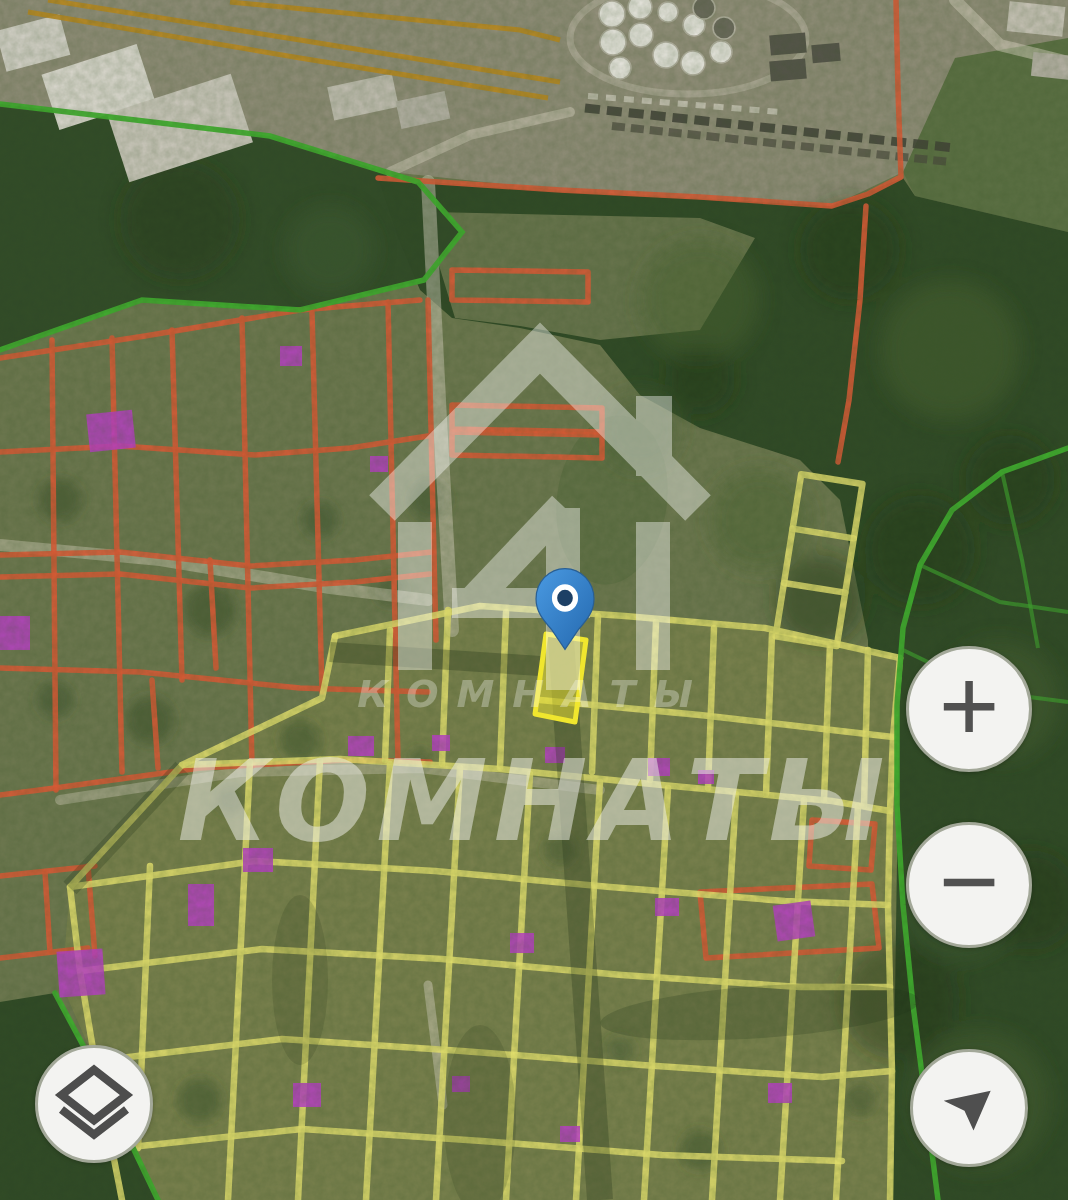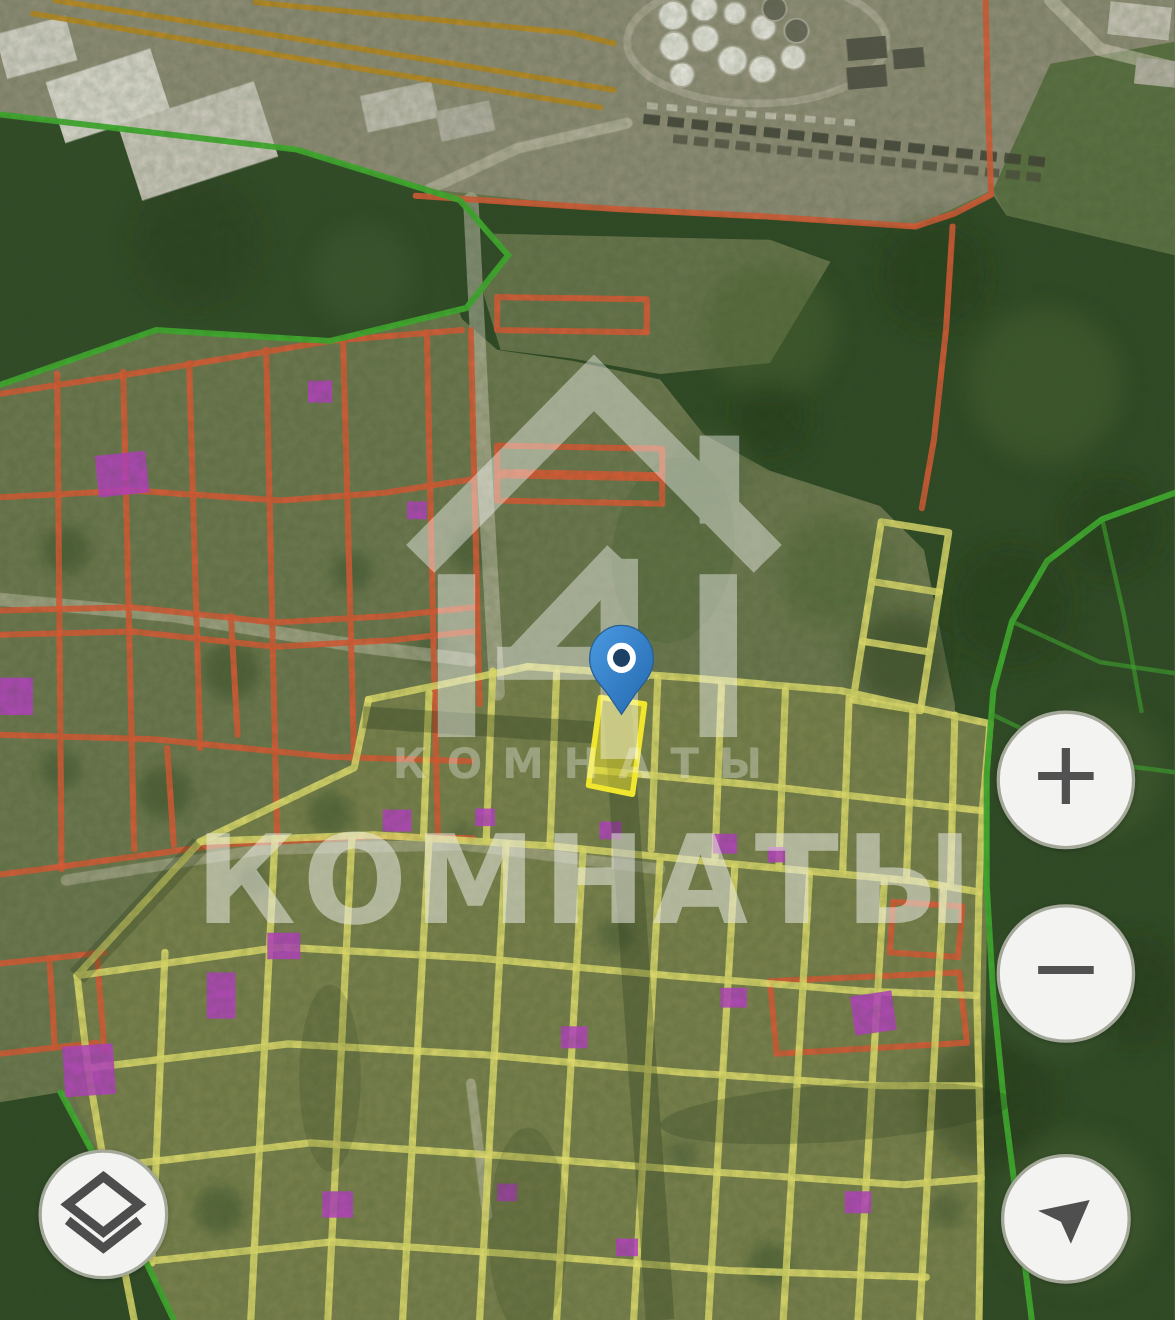--- a/index.html
+++ b/index.html
@@ -14,21 +14,21 @@
   .lgrn2{stroke:var(--forest-border-green);fill:none;stroke-width:4;stroke-opacity:.6;}
   .loch{stroke:var(--industrial-ochre);fill:none;stroke-width:5;stroke-opacity:.9;}
   .mag{fill:var(--building-magenta);opacity:.85;}
   .f-forest{fill:var(--forest-dark);}
   .f-village{fill:var(--village-olive);}
   .f-garden{fill:var(--garden-olive);}
   .f-industrial{fill:var(--industrial-gray);}
   .road{stroke:#d6d0bd;fill:none;stroke-linecap:round;}
   .selparcel{fill:var(--selected-yellow);fill-opacity:.5;stroke:var(--selected-yellow);stroke-width:5;stroke-linejoin:round;}
   
-  .watermark{position:absolute;inset:0;pointer-events:none;}
+  .watermark{position:absolute;inset:0;pointer-events:none;font-style:italic;}
   .wm-house{position:absolute;left:0;top:0;}
   .wm-small{position:absolute;left:0;top:672px;width:1068px;text-align:center;
     font-size:38px;font-weight:bold;letter-spacing:18px;color:rgba(255,255,255,.30);}
   .wm-large{position:absolute;left:0;top:736px;width:1068px;text-align:center;
     font-size:112px;font-weight:bold;letter-spacing:6px;color:rgba(238,238,232,.52);white-space:nowrap;}
   
   .pin{position:absolute;left:532px;top:566px;width:66px;height:86px;cursor:pointer;}
   
   .ctrl{position:absolute;border-radius:50%;background:var(--button-bg,#f3f3f1);
     border:3px solid var(--button-rim,#a3a899);box-shadow:0 1px 4px rgba(0,0,0,.25);

